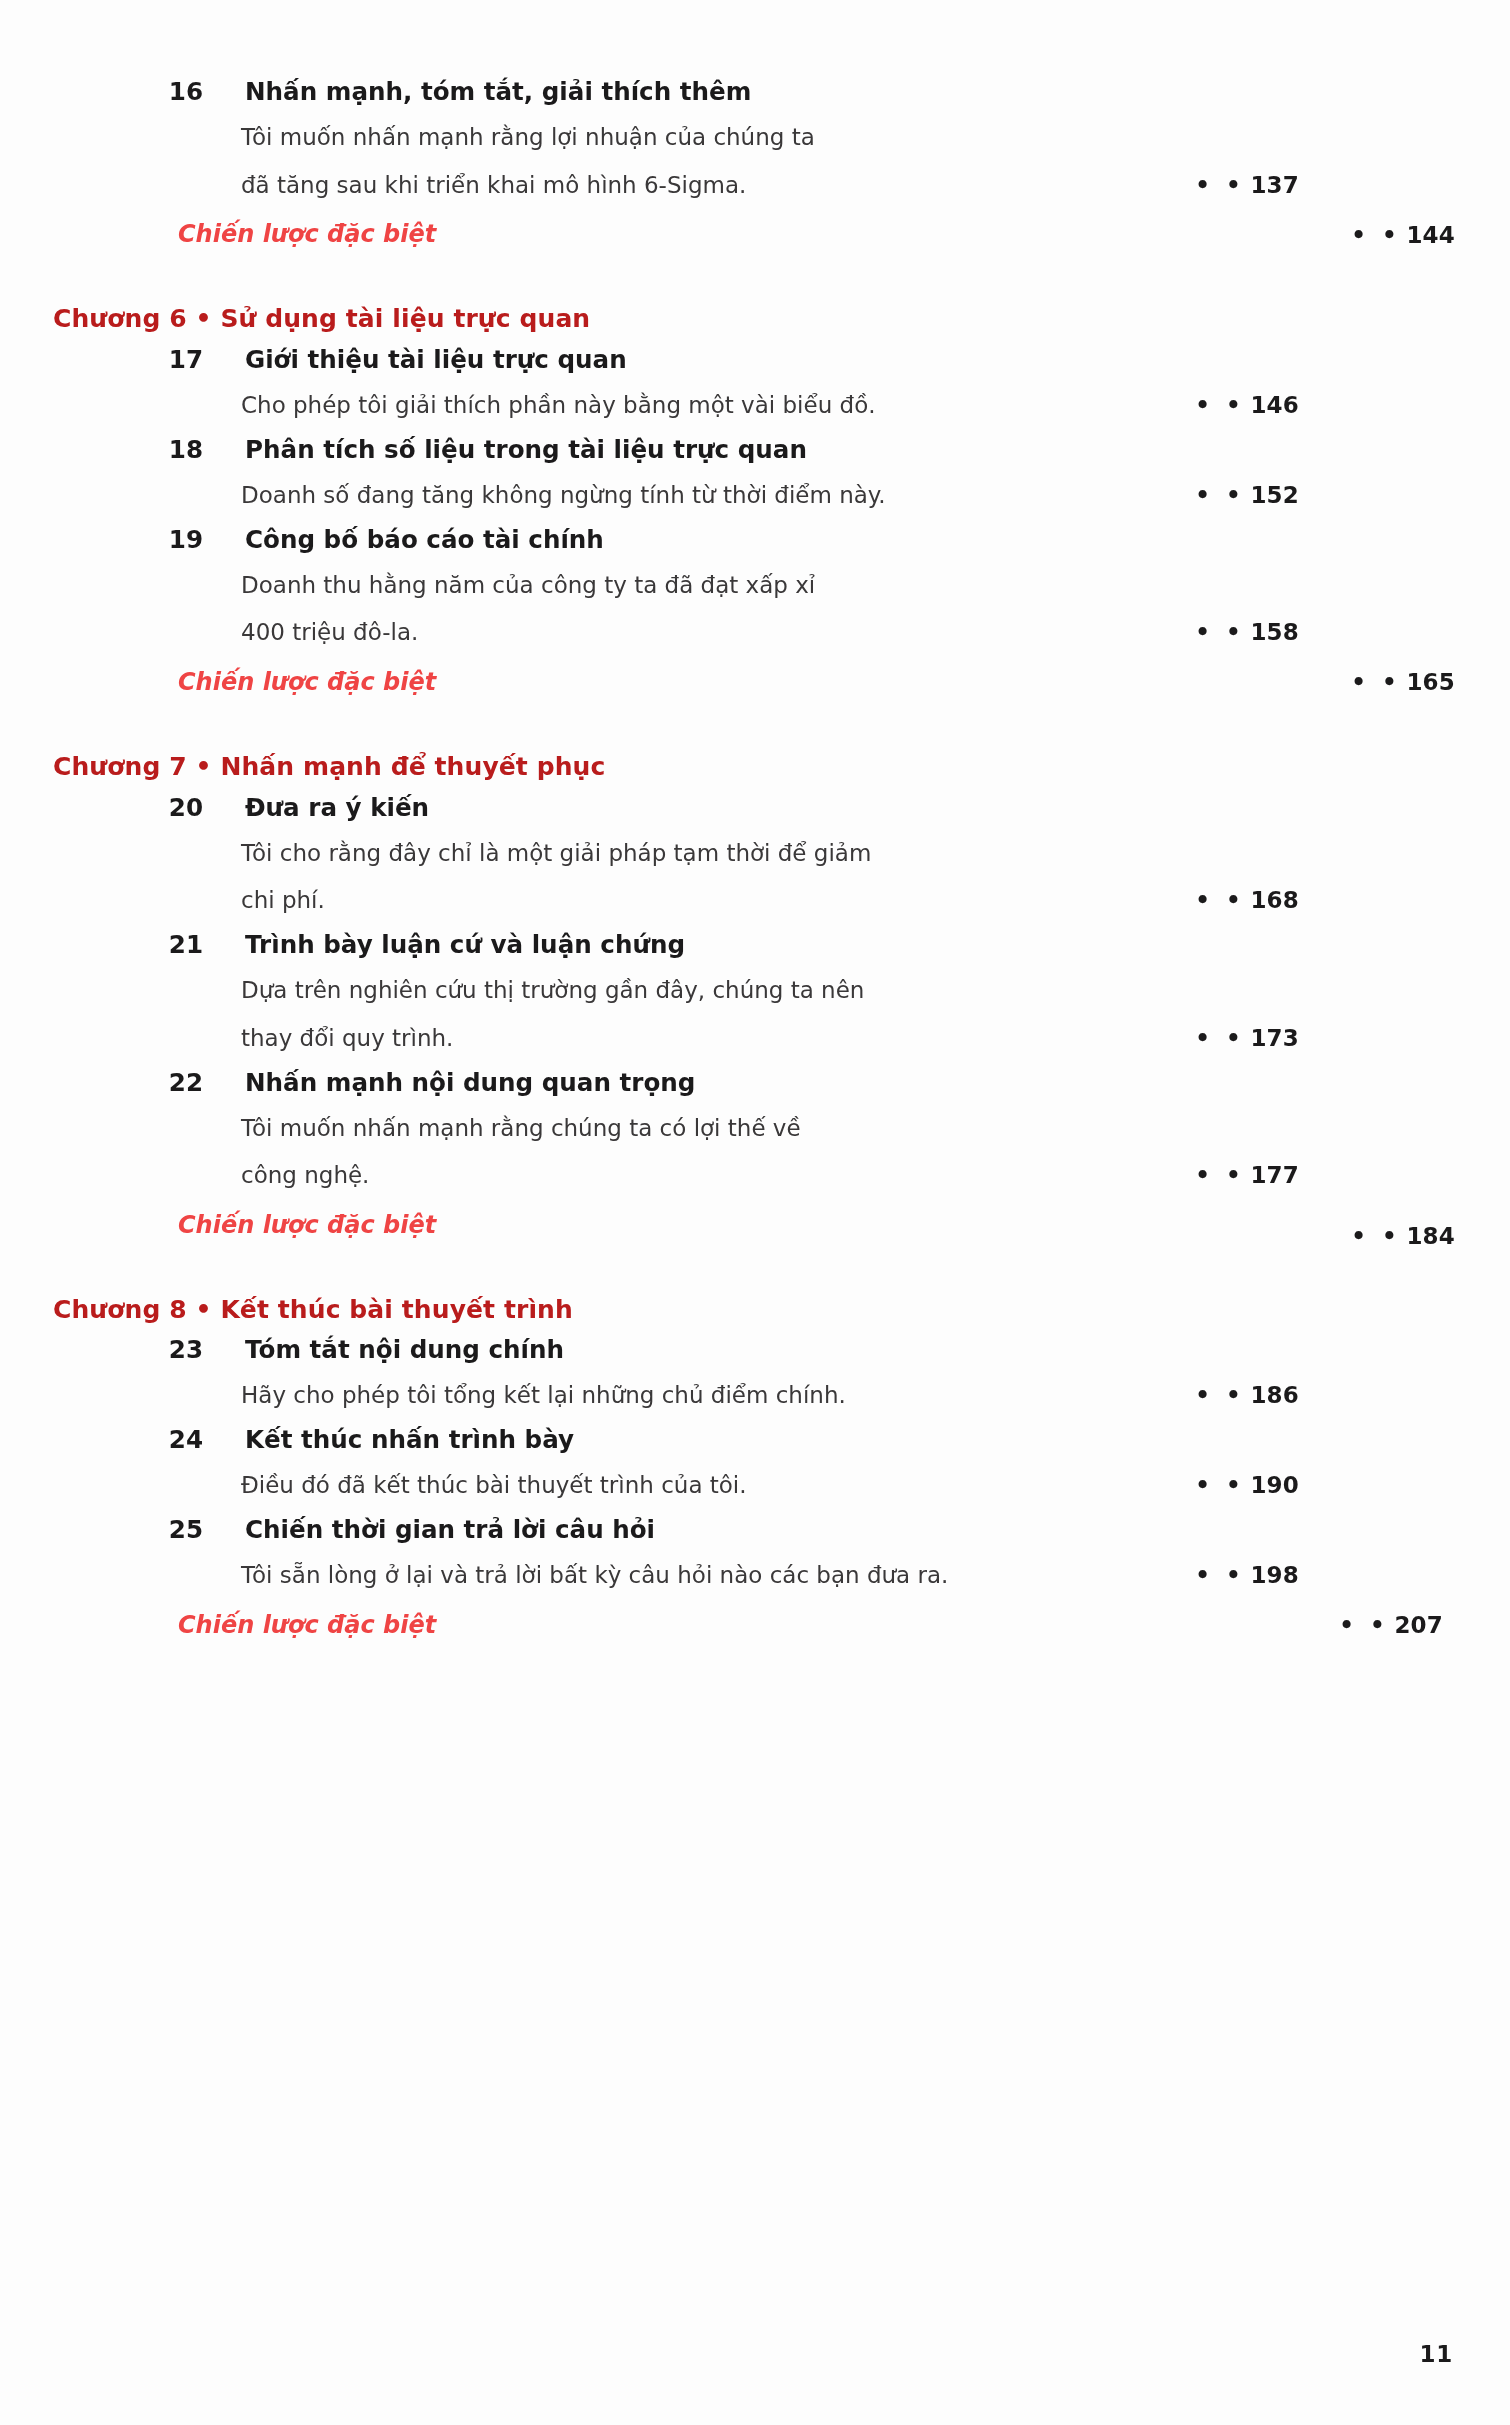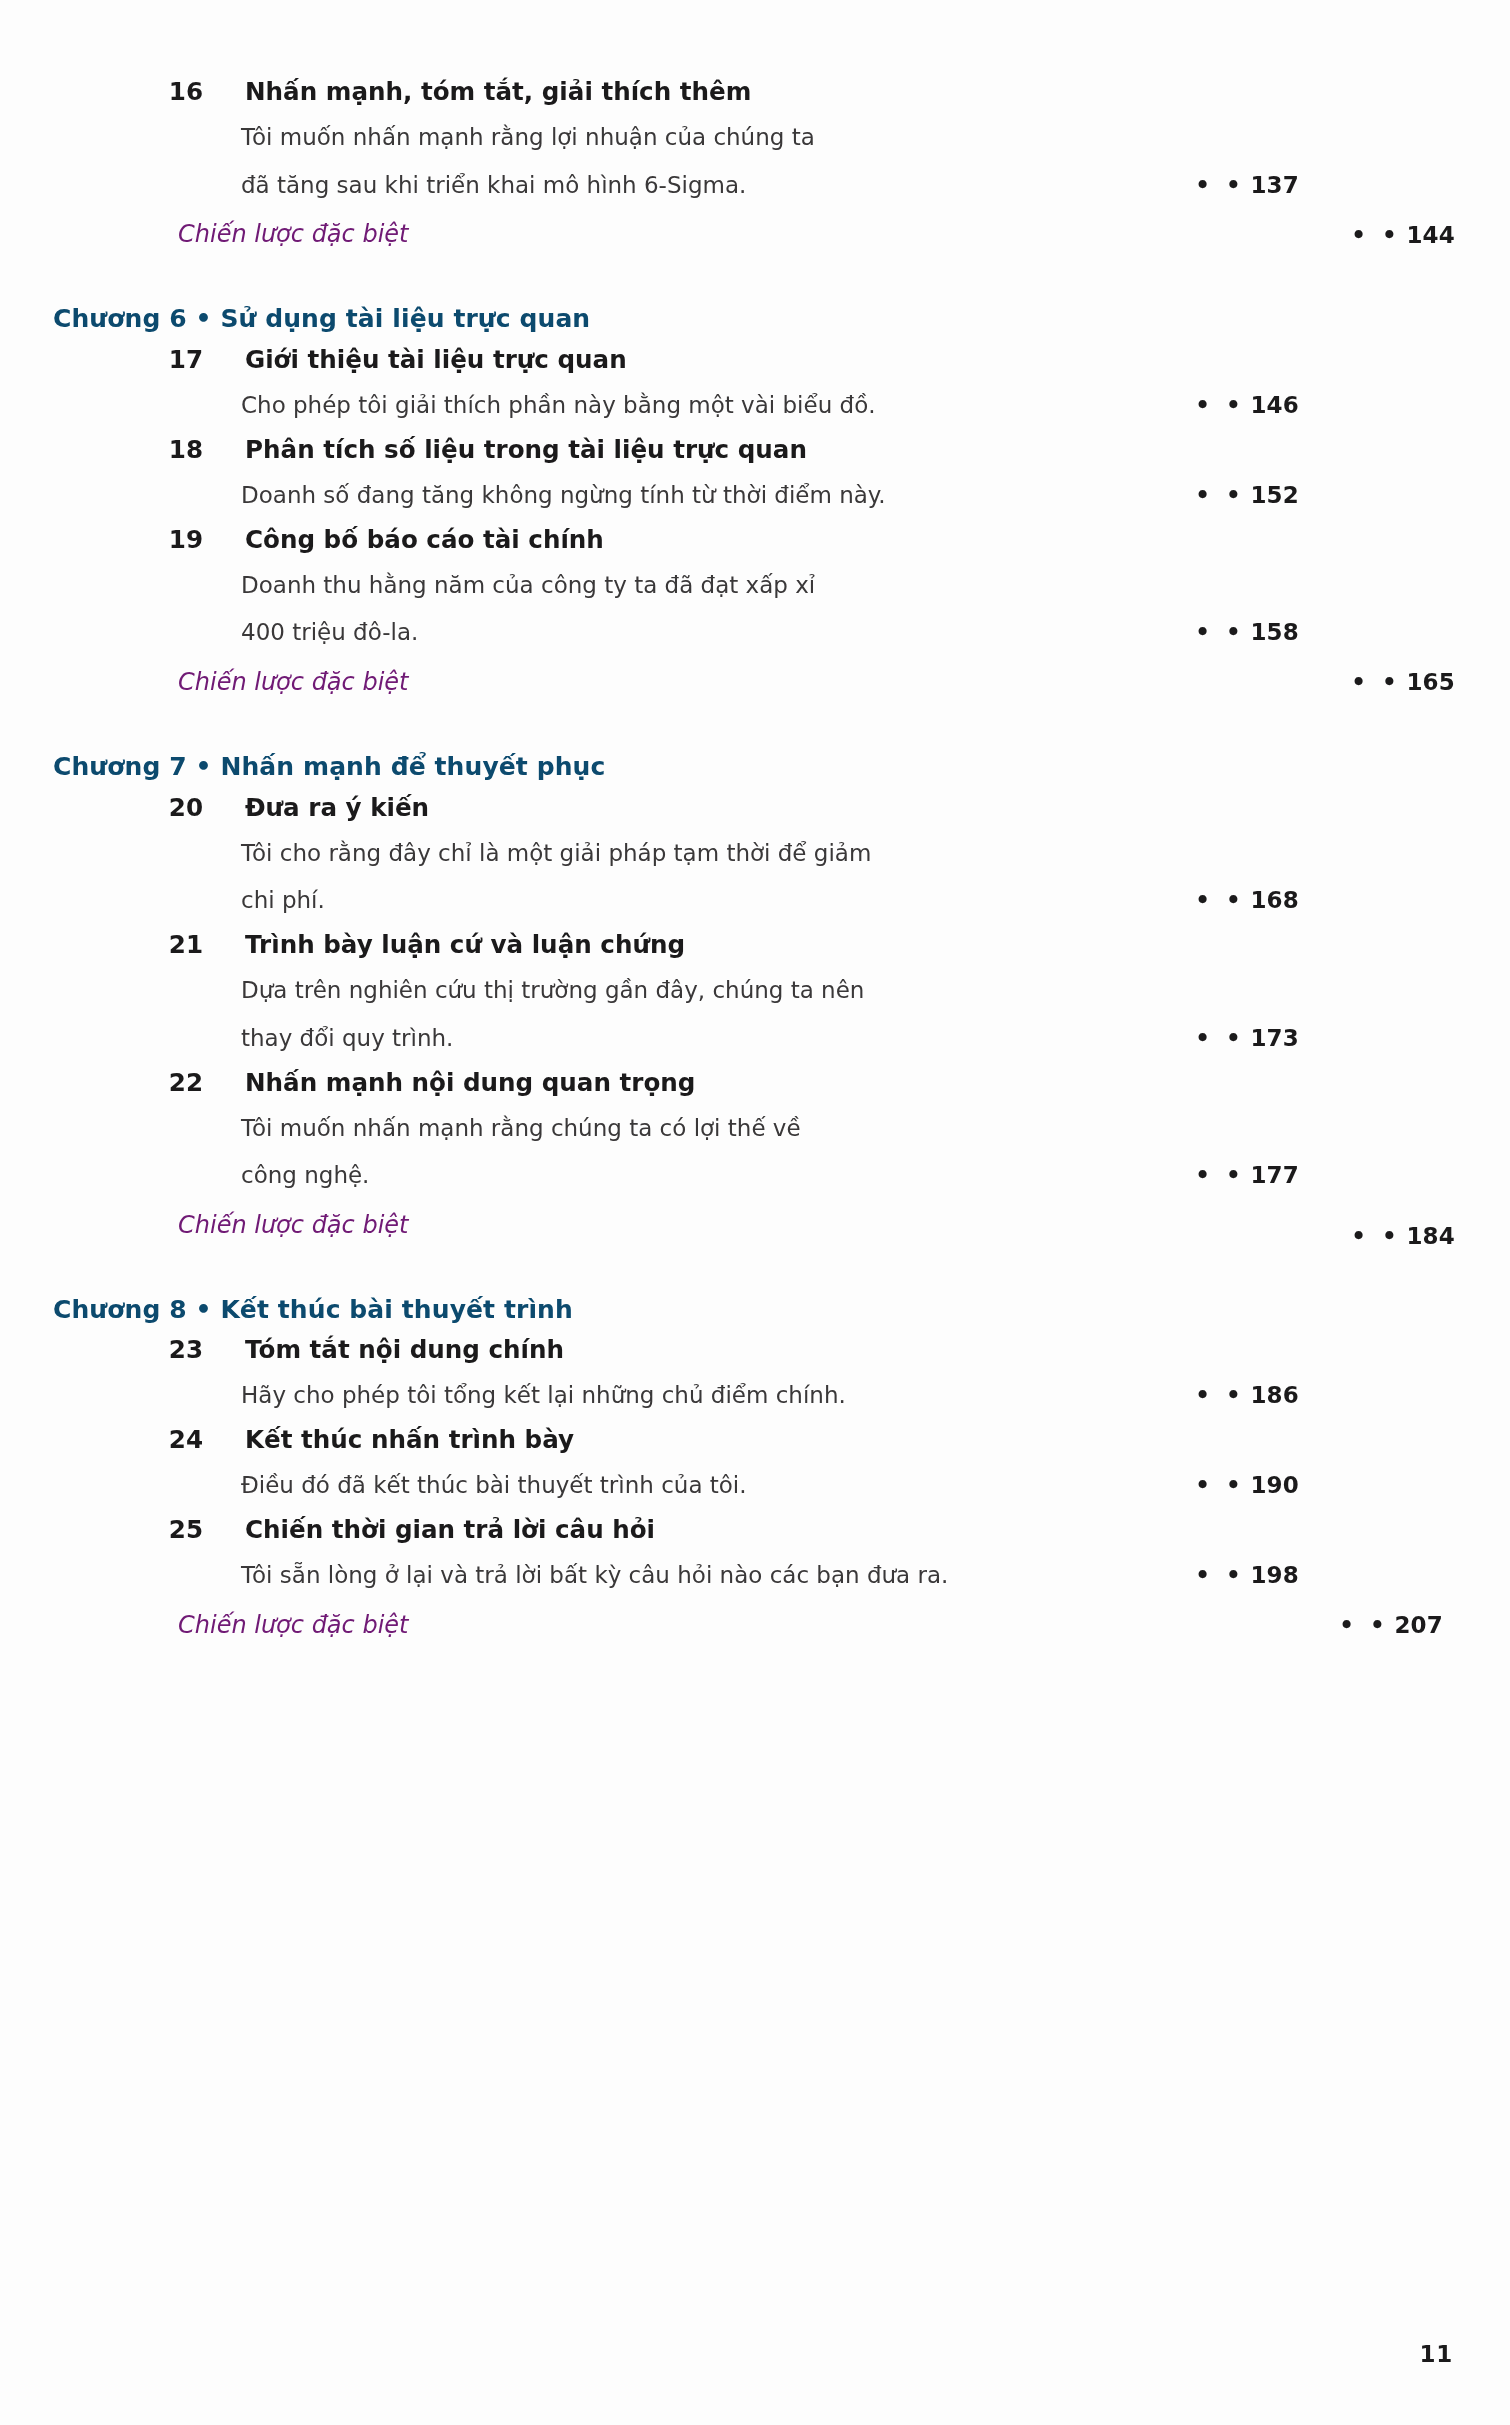--- a/index.html
+++ b/index.html
@@ -29,21 +29,21 @@
     width: 1510px;
   }
 
   
   .chapter {
     margin: 0;
     padding: 0 0 0 53px;
     font-size: 25px;
     font-weight: 700;
     letter-spacing: 0.1px;
-    color: #0c4a6e;
+    color: #b91c1c;
     line-height: 1.0;
   }
   .chapter-block { margin-top: 53px; margin-bottom: 13.7px; }
 
   
   .entry {
     position: relative;
     padding-left: 164px;
     padding-right: 67px;
     margin-top: 12.3px;
@@ -100,22 +100,22 @@
   
   .special {
     position: relative;
     padding-left: 178px;
     margin-top: 18px;
     height: 33px;
   }
   .special .label {
     font-size: 24px;
     font-style: italic;
-    font-weight: 400;
-    color: #701a75;
+    font-weight: 700;
+    color: #ef4444;
   }
 
   .folio {
     position: absolute;
     right: 57px;
     bottom: 59px;
     font-size: 23px;
     font-weight: 700;
     color: #1b1a1b;
     letter-spacing: 0.7px;

